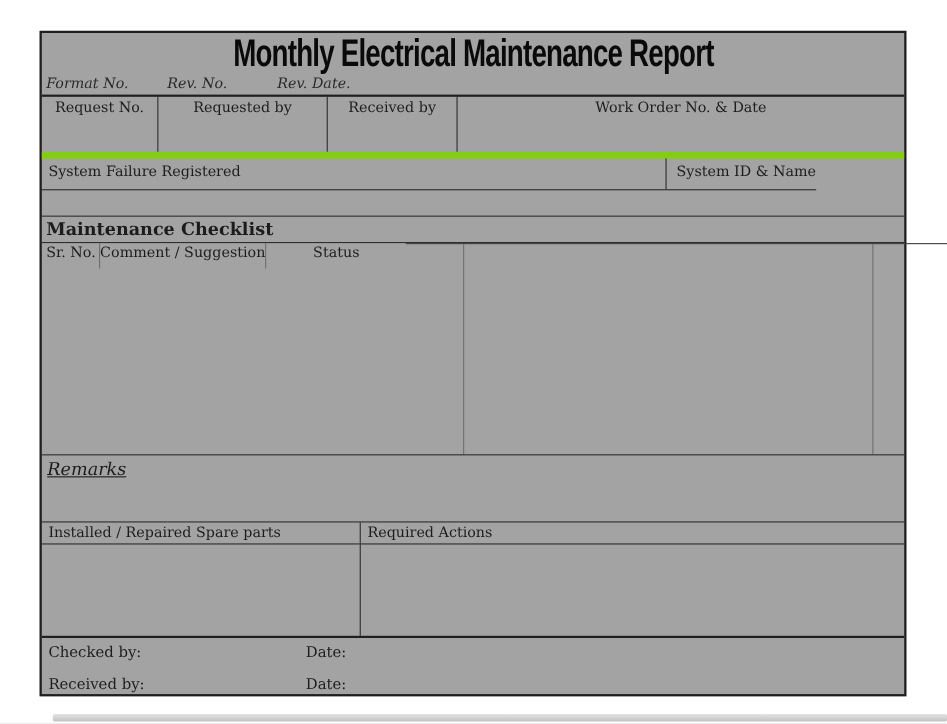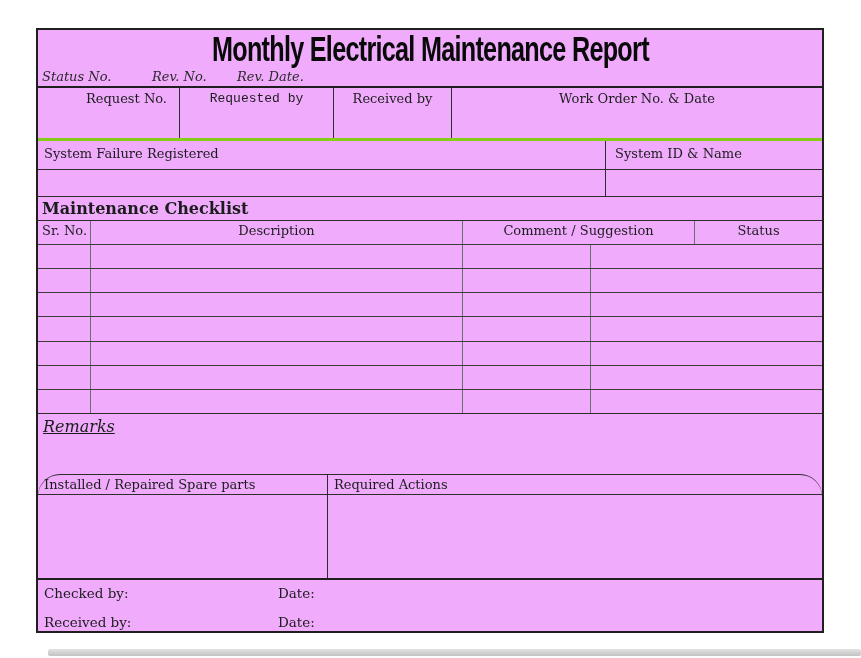--- a/index.html
+++ b/index.html
@@ -5,65 +5,65 @@
   html,body{margin:0;padding:0;}
   body{
     width:861px;height:658px;position:relative;
     background:#ffffff;
     font-family:"DejaVu Serif","Liberation Serif",serif;
     color:#1c1c1c;
     overflow:hidden;
   }
   .form-box{
     position:absolute;left:36px;top:28px;width:788px;height:605px;
-    border:2px solid #1f1f1f;background:#f0abfc;box-sizing:border-box;
+    border:2px solid #1f1f1f;background:#a3a3a3;box-sizing:border-box;
     display:flex;flex-direction:column;
   }
   
   .head{height:56px;position:relative;flex:none;}
   .title-wrap{text-align:center;margin-top:1px;white-space:nowrap;}
   .title{
     display:inline-block;
     font-family:"Liberation Sans","DejaVu Sans",sans-serif;
     font-weight:bold;font-size:35px;line-height:36px;letter-spacing:-1px;
     transform:scaleX(0.72);transform-origin:center;
     color:#0a0a0a;
   }
   .format-line{position:absolute;left:0;bottom:2px;width:100%;font-style:italic;font-size:13px;color:#2a2a2a;}
   .format-line span{position:absolute;bottom:0;white-space:nowrap;}
-  .fmt-no{left:4px;} .rev-no{left:104px;margin-left:10px;} .rev-date{left:199px;}
+  .fmt-no{left:4px;} .rev-no{left:104px;margin-left:10px;} .rev-date{left:214px;}
   
   .req-table{height:52px;flex:none;border-top:2px solid #1f1f1f;display:flex;box-sizing:border-box;}
   .req-cell{box-sizing:border-box;padding-top:3px;text-align:center;font-size:13px;overflow:hidden;}
   .req-cell + .req-cell{border-left:1px solid #2d2d2d;}
-  .rc0{width:105px;margin-left:36px;} .rc1{width:98px;} .rc2{width:154px;font-family:Liberation Mono, monospace;} .rc3{width:123px;} .rc4{width:118px;} .rc5{flex:1;}
+  .rc0{width:105px;} .rc1{width:98px;} .rc2{width:154px;} .rc3{width:123px;} .rc4{width:118px;} .rc5{flex:1;}
   
-  .sys{height:58px;flex:none;border-top:3px solid #84cc16;display:flex;flex-direction:column;box-sizing:border-box;}
+  .sys{height:58px;flex:none;border-top:6px solid #84cc16;display:flex;flex-direction:row;box-sizing:border-box;}
   .sys-row{display:flex;flex:none;}
   .sys-row.labels{height:29px;border-bottom:1px solid #2d2d2d;box-sizing:border-box;}
   .sys-row.blank{flex:1;}
   .sys-left{width:567px;box-sizing:border-box;padding:5px 0 0 6px;font-size:13px;}
   .sys-right{flex:1;border-left:1px solid #2d2d2d;box-sizing:border-box;padding:5px 0 0 9px;font-size:13px;}
   
   .mc-title{height:24px;flex:none;border-top:1px solid #2d2d2d;box-sizing:border-box;
     font-weight:bold;font-size:16px;padding:2px 0 0 4px;letter-spacing:0px;}
-  .checklist{height:193px;flex:none;border-top:1px solid #2d2d2d;display:flex;flex-direction:column;box-sizing:border-box;}
+  .checklist{height:193px;flex:none;border-top:1px solid #2d2d2d;display:flex;flex-direction:row;box-sizing:border-box;}
   .cl-row{display:flex;flex:1;}
   .cl-row.header{flex:none;height:23px;}
   .cl-row + .cl-row{border-top:1px solid #3d3d3d;}
   .cl-cell{box-sizing:border-box;overflow:hidden;}
   .cl-cell + .cl-cell{border-left:1px solid #6e6e6e;}
   .cl-row.header .cl-cell{font-size:13px;text-align:center;padding-top:2px;}
   .cl-row.header .cl-cell.c0{text-align:left;padding-left:4px;}
   .c0{width:52px;} .c1{width:372px;} .c2{width:128px;} .c3{flex:1;}
   
   .remarks{height:61px;flex:none;border-top:1px solid #2d2d2d;box-sizing:border-box;padding:3px 0 0 5px;}
   .remarks-label{font-weight:normal;font-style:italic;text-decoration:underline;font-size:16px;}
   
-  .parts{height:104px;flex:none;border-top:1px solid #2d2d2d;display:flex;box-sizing:border-box;border-radius:22px;}
+  .parts{height:104px;flex:none;border-top:1px solid #2d2d2d;display:flex;box-sizing:border-box;}
   .parts-col{display:flex;flex-direction:column;box-sizing:border-box;}
   .parts-left{width:289px;}
   .parts-right{flex:1;border-left:1px solid #2d2d2d;}
   .parts-head{flex:none;height:20px;border-bottom:1px solid #2d2d2d;box-sizing:border-box;
     font-size:13px;padding:2px 0 0 6px;white-space:nowrap;overflow:hidden;}
   .parts-body{flex:1;}
   
   .signoff{height:53px;flex:none;border-top:2px solid #1f1f1f;box-sizing:border-box;position:relative;font-size:13.5px;}
   .so-row{position:absolute;left:0;width:100%;height:16px;}
   .so-row.r1{top:5px;} .so-row.r2{top:34px;}
@@ -79,21 +79,21 @@
 </head>
 <body>
 
 <div class="form-box">
 
   <div class="head">
     <div class="title-wrap">
       <div class="title">Monthly Electrical Maintenance Report</div>
     </div>
     <div class="format-line">
-      <span class="fmt-no">Status No.</span>
+      <span class="fmt-no">Format No.</span>
       <span class="rev-no">Rev. No.</span>
       <span class="rev-date">Rev. Date.</span>
     </div>
   </div>
 
   <div class="req-table">
     <div class="req-cell rc0"><span>Request No.</span></div>
     <div class="req-cell rc2"><span>Requested by</span></div>
     <div class="req-cell rc4"><span>Received by</span></div>
     <div class="req-cell rc5"><span>Work Order No. &amp; Date</span></div>
@@ -108,21 +108,20 @@
       <div class="sys-left"></div>
       <div class="sys-right"></div>
     </div>
   </div>
 
   <div class="mc-title">Maintenance Checklist</div>
 
   <div class="checklist">
     <div class="cl-row header">
       <div class="cl-cell c0">Sr. No.</div>
-      <div class="cl-cell c1">Description</div>
       <div class="cl-cell c3">Comment / Suggestion</div>
       <div class="cl-cell c2">Status</div>
     </div>
 
   <div class="cl-row">
         <div class="cl-cell c0"></div>
         <div class="cl-cell c1"></div>
         <div class="cl-cell c2"></div>
         <div class="cl-cell c3"></div>
       </div>

